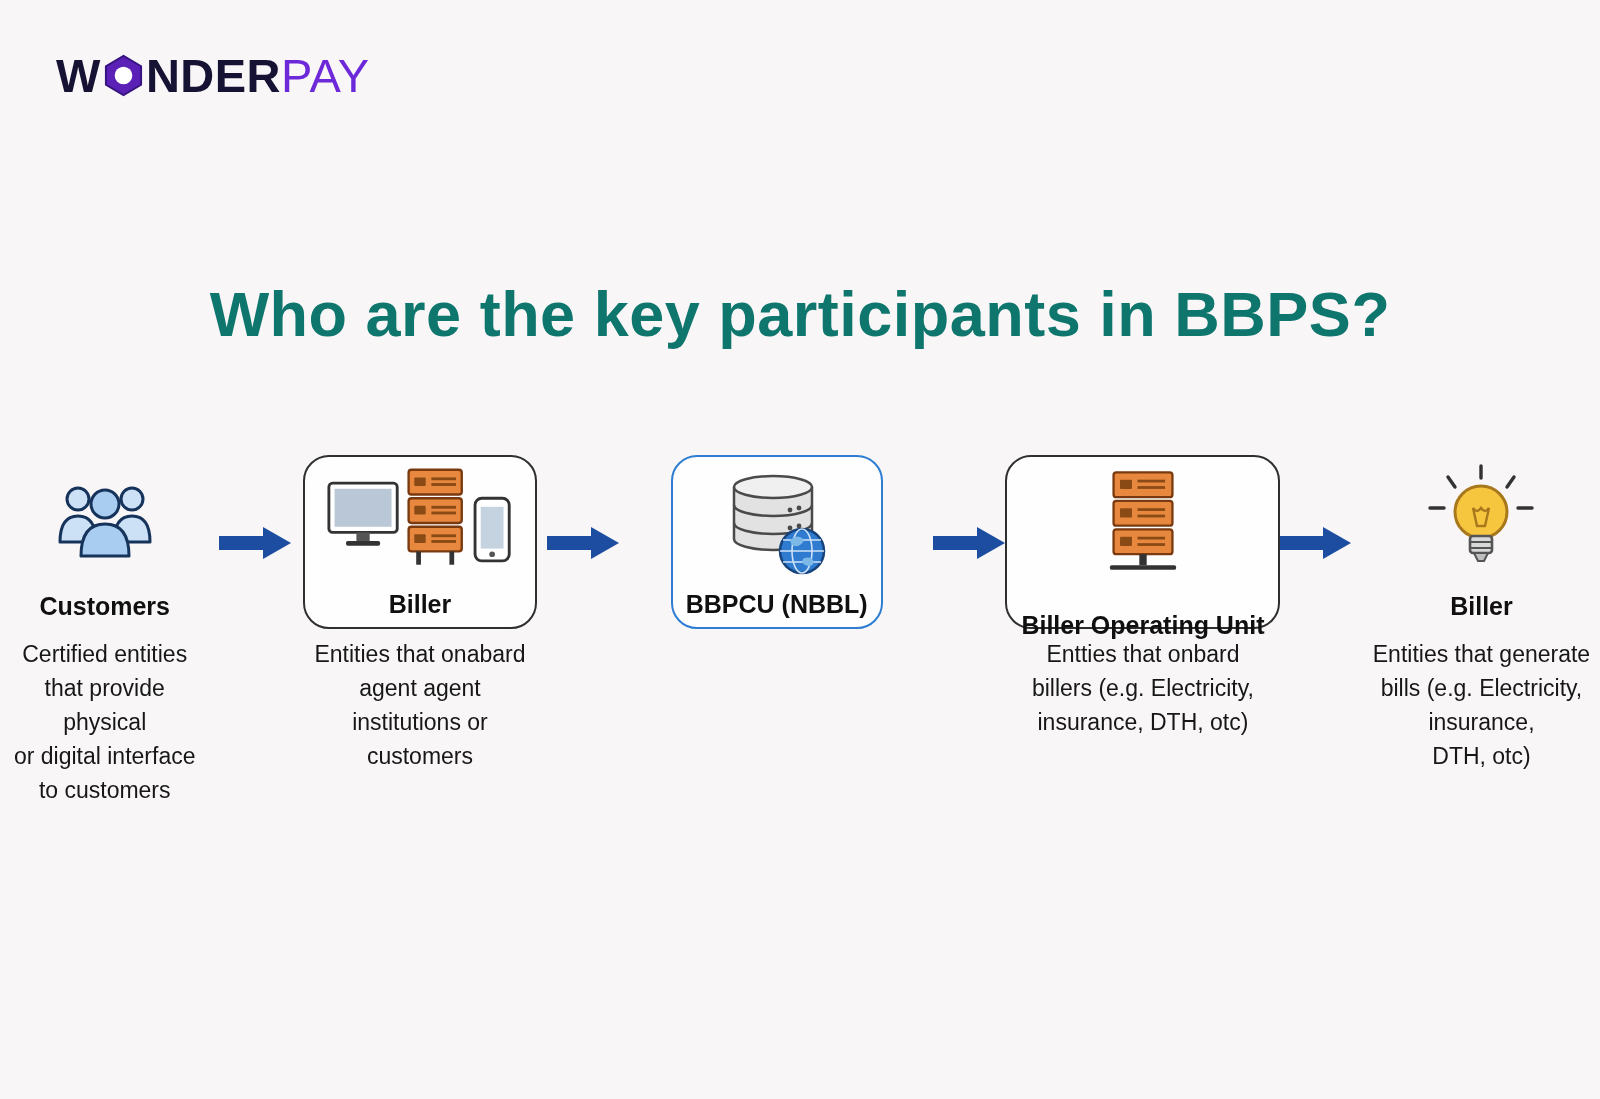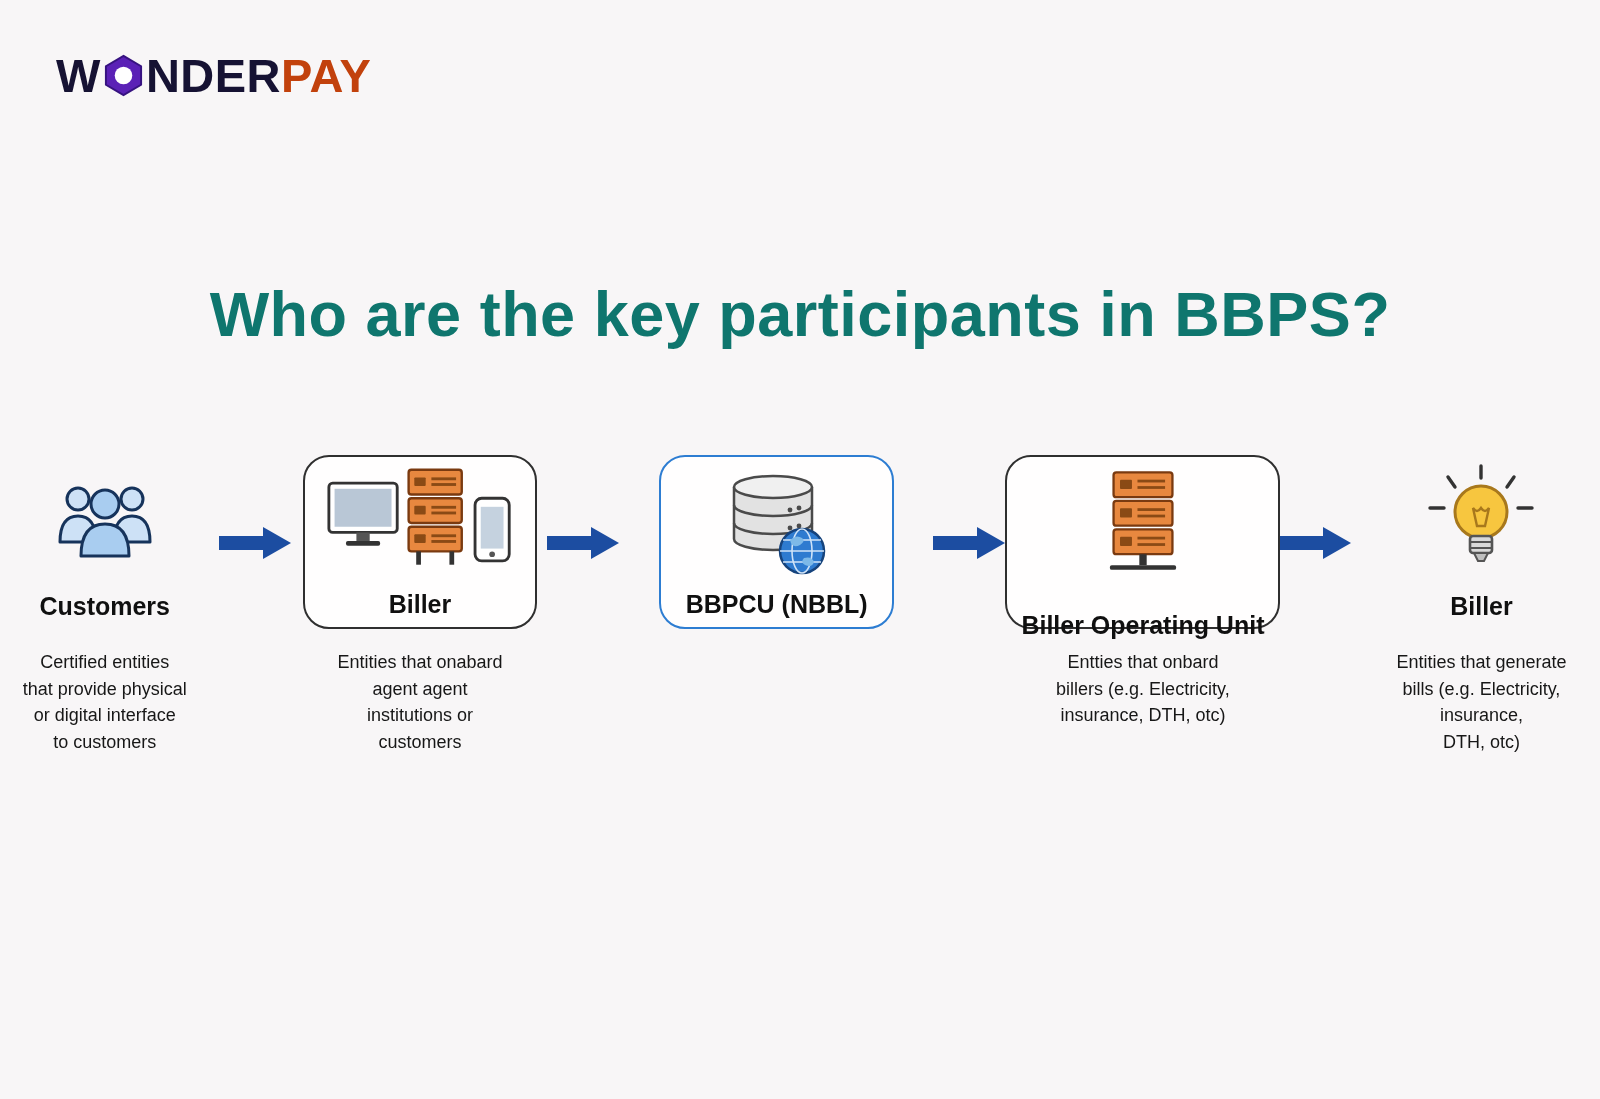--- a/index.html
+++ b/index.html
@@ -14,21 +14,21 @@
 
   
   .logo {
     position:absolute; top:52px; left:56px;
     display:flex; align-items:center;
   }
   .lg {
     font-size:47px; font-weight:700; letter-spacing:.5px;
     color:#161233; line-height:1;
   }
-  .lg-pay { font-weight:700; color:#c2410c; }
+  .lg-pay { font-weight:400; color:#6d28d9; }
   .hex { width:43px; height:43px; margin:0 1px; display:block; }
 
   
   .title {
     position:absolute; top:278px; left:0; width:1600px;
     text-align:center;
     font-size:63px; font-weight:800; letter-spacing:.5px;
     color:#0f766e;
   }
 
@@ -50,23 +50,23 @@
   }
   .boxed.blue { border-color:#2d7dd2; }
   .plabel {
     position:absolute; bottom:8px; left:0; right:0;
     text-align:center;
     font-size:25px; font-weight:700; color:#101010;
     white-space:nowrap;
   }
   .plabel.overhang { bottom:-13px; left:-14%; right:-14%; }
   .pdesc {
-    margin-top:20px;
+    margin-top:8px;
     text-align:center;
-    font-size:18px; line-height:1.48; color:#171717;
+    font-size:23px; line-height:1.48; color:#171717;
     white-space:pre-line;
   }
   .arrowbox { margin:70px 10px 0 10px; flex:0 0 auto; }
   .arrowbox svg { display:block; }
   .icn { display:block; }
 </style>
 </head>
 <body>
 
 <div class="page">
@@ -151,21 +151,21 @@
 customers</div>
     </div>
 
     <div class="arrowbox">
       <svg width="74" height="36" viewBox="0 0 74 36">
           <polygon points="0,11 44,11 44,2 72,18 44,34 44,25 0,25" fill="#1c4da1"></polygon>
         </svg>
     </div>
 
     <div class="col" style="width:296px">
-      <div class="zone boxed blue" style="width:235px">
+      <div class="zone boxed blue" style="width:212px">
         <svg class="icn" width="106" height="108" viewBox="0 0 106 108">
 
           <path d="M10 19 v52 a39 11 0 0 0 78 0 v-52" fill="#e2e2e2" stroke="#4a4a4a" stroke-width="2.5"></path>
           <ellipse cx="49" cy="19" rx="39" ry="11" fill="#f0f0f0" stroke="#4a4a4a" stroke-width="2.5"></ellipse>
           <path d="M10 37 a39 11 0 0 0 78 0" fill="none" stroke="#4a4a4a" stroke-width="2.5"></path>
           <path d="M10 55 a39 11 0 0 0 78 0" fill="none" stroke="#4a4a4a" stroke-width="2.5"></path>
           <g fill="#4a4a4a">
             <circle cx="66" cy="42" r="2.4"></circle>
               <circle cx="75" cy="40" r="2.4"></circle>
             <circle cx="66" cy="60" r="2.4"></circle>

